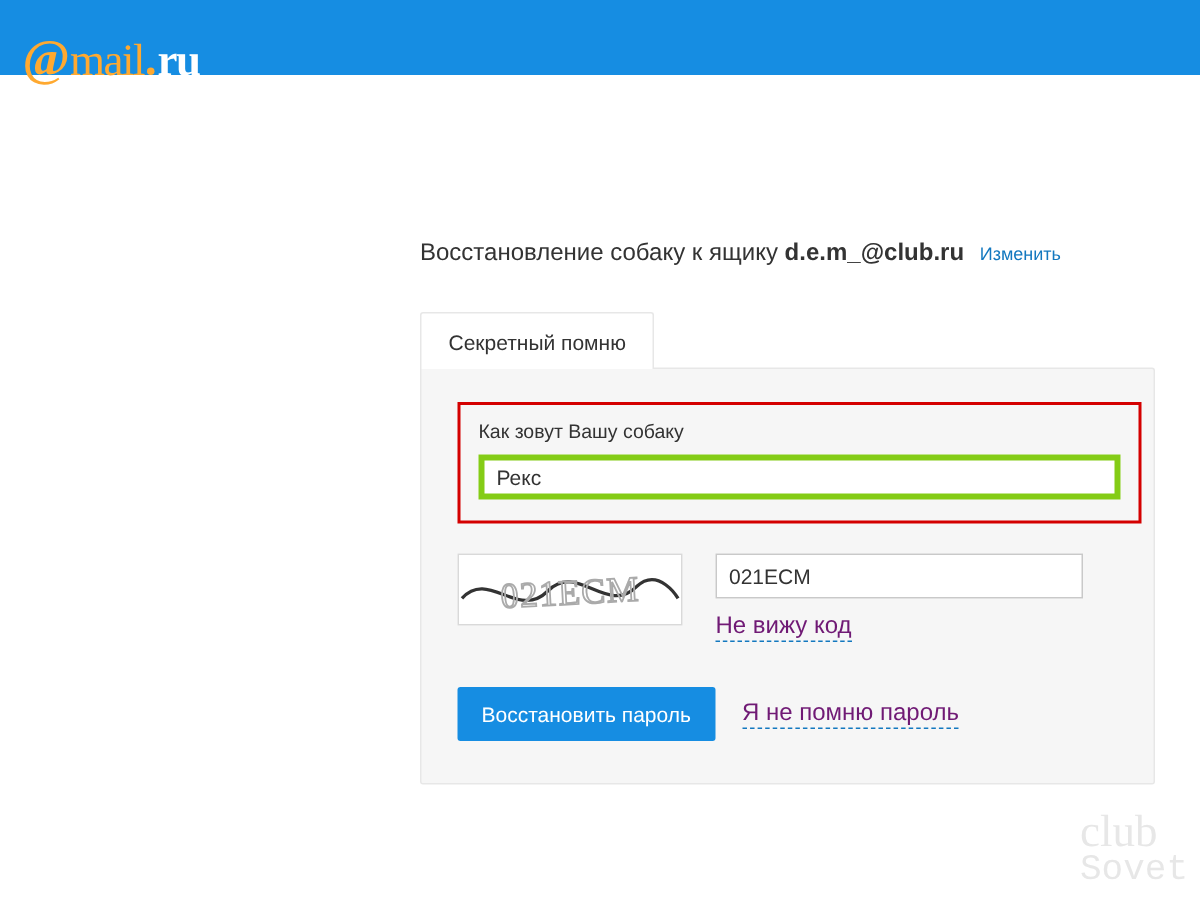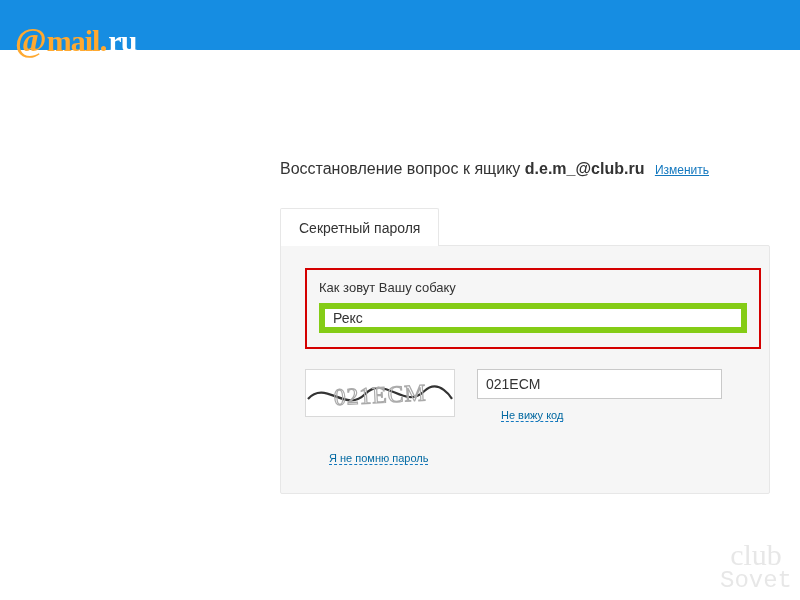--- a/index.html
+++ b/index.html
@@ -1,63 +1,63 @@
 <!DOCTYPE html>
 <html><head>
   <meta charset="utf-8">
   <style>
     * { margin: 0; padding: 0; box-sizing: border-box; }
     body { font-family: Arial, Helvetica, sans-serif; background: #fff; width: 800px; height: 600px; position: relative; overflow: hidden; }
     .header { background: #168de2; height: 50px; display: flex; align-items: center; padding-left: 15px; }
     .logo { display: flex; align-items: baseline; }
     .logo-at { color: #ffa930; font-size: 34px; font-weight: bold; font-family: Georgia, serif; }
-    .logo-mail { color: #ffa930; font-size: 30px; font-weight: bold; font-family: Georgia, serif; letter-spacing: -1px; margin-top: 32px; }
+    .logo-mail { color: #ffa930; font-size: 30px; font-weight: normal; font-family: Georgia, serif; letter-spacing: -1px; margin-top: 32px; }
     .logo-dot { color: #168de2; background:#ffa930; width:5px; height:5px; border-radius:50%; display:inline-block; margin:0 2px 4px 2px; vertical-align:baseline;}
     .logo-ru { color: #ffffff; font-size: 30px; font-weight: bold; font-family: Georgia, serif; letter-spacing: -1px; }
     .content { padding-top: 110px; padding-left: 280px; }
     .title-row { font-size: 16px; color: #333; margin-bottom: 30px; }
     .title-row b { font-weight: bold; }
-    .change-link { color: #1378bf; text-decoration: underline; font-size: 12px; margin-left: 6px; border-bottom: 1px dashed transparent; }
+    .change-link { color: #1378bf; font-size: 12px; margin-left: 6px; border-bottom: 1px dashed transparent; }
     .tab-area { }
     .tab { display: inline-block; background: #fff; border: 1px solid #e7e7e7; border-bottom: none; padding: 11px 18px 10px 18px; font-size: 14px; color: #333; position: relative; z-index: 2; border-radius: 2px 2px 0 0;}
     .panel { background: #f6f6f6; border: 1px solid #e7e7e7; margin-top: -1px; padding: 22px 8px 28px 24px; width: 490px; border-radius: 0 2px 2px 2px; }
     .highlight-box { border: 2px solid #d40000; padding: 10px 12px 14px 12px; margin-bottom: 20px; }
     .question-label { font-size: 13px; color: #333; margin-bottom: 8px; }
-    .answer-input { width: 100%; height: 30px; border: 6px solid #84cc16; padding: 4px 8px; font-size: 14px; color: #333; background:#fff; }
+    .answer-input { width: 100%; height: 30px; border: 4px solid #84cc16; padding: 4px 8px; font-size: 14px; color: #333; background:#fff; }
     .captcha-row { display: flex; align-items: flex-start; gap: 22px; margin-bottom: 30px; }
     .captcha-img { width: 150px; height: 48px; border: 1px solid #d9d9d9; background: #fff; display: flex; align-items: center; justify-content: center; position: relative; overflow: hidden; }
     .captcha-right { display: flex; flex-direction: column; }
     .captcha-input { width: 245px; height: 30px; border: 1px solid #c9c9c9; padding: 4px 8px; font-size: 14px; color: #333; background:#fff; }
-    .dashed-link { color: #0369a1; font-size: 11px; border-bottom: 1px dashed #1378bf; text-decoration: none; display: inline-block; margin-top: 10px; cursor: pointer; width: fit-content; margin-left: 24px;}
+    .dashed-link { color: #701a75; font-size: 16px; border-bottom: 1px dashed #1378bf; text-decoration: none; display: inline-block; margin-top: 10px; cursor: pointer; width: fit-content;}
     .actions-row { display: flex; align-items: center; gap: 18px; }
     .primary-btn { background: #168de2; color: #fff; border: none; border-radius: 2px; padding: 10px 16px; font-size: 14px; cursor: pointer; }
     .watermark { position: absolute; right: 8px; bottom: 6px; opacity: 0.35; }
-    .watermark-text { font-family: 'Brush Script MT', cursive; font-size: 30px; color: #bbb; line-height: 0.8; text-align:center;}
+    .watermark-text { font-family: 'Brush Script MT', cursive; font-size: 30px; color: #bbb; line-height: 0.8; }
     .watermark-sub { font-family: Liberation Mono, monospace; font-size: 24px; color: #bbb; }
   </style>
 </head>
 <body>
 
 <div class="header">
   <div class="logo">
     <span class="logo-at">@</span>
     <span class="logo-mail">mail</span>
     <span class="logo-dot"></span>
     <span class="logo-ru">ru</span>
   </div>
 </div>
 
 <div class="content">
   <div class="title-row">
-    <span>Восстановление вопрос к ящику </span><b>d.e.m_@club.ru</b>
+    <span>Восстановление собаку к ящику </span><b>d.e.m_@club.ru</b>
     <a class="change-link">Изменить</a>
   </div>
 
   <div class="tab-area">
-    <div class="tab">Секретный пароля</div>
+    <div class="tab">Секретный помню</div>
     <div class="panel">
 
       <div class="highlight-box">
         <div class="question-label">Как зовут Вашу собаку</div>
         <input class="answer-input" type="text" value="Рекс" style="">
       </div>
 
       <div class="captcha-row">
         <div class="captcha-img">
           <svg width="150" height="48" viewBox="0 0 150 48">
@@ -65,20 +65,21 @@
             <text x="28" y="34" font-size="24" font-family="Georgia" fill="none" stroke="#aaa" stroke-width="1.2" transform="rotate(-3 75 24)" letter-spacing="1">021ECM</text>
           </svg>
         </div>
         <div class="captcha-right">
           <input class="captcha-input" type="text" value="021ECM" style="">
           <a class="dashed-link">Не вижу код</a>
         </div>
       </div>
 
       <div class="actions-row">
+        <button class="primary-btn">Восстановить пароль</button>
         <a class="dashed-link" style="margin-top:0">Я не помню пароль</a>
       </div>
 
     </div>
   </div>
 </div>
 
 <div class="watermark">
   <div class="watermark-text">club</div>
   <div class="watermark-sub">Sovet</div>

